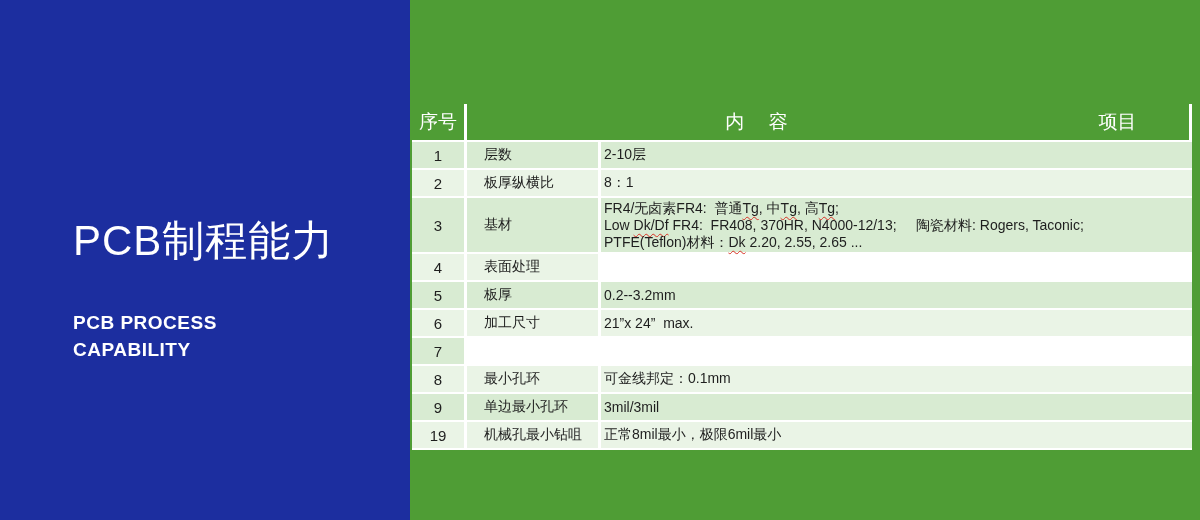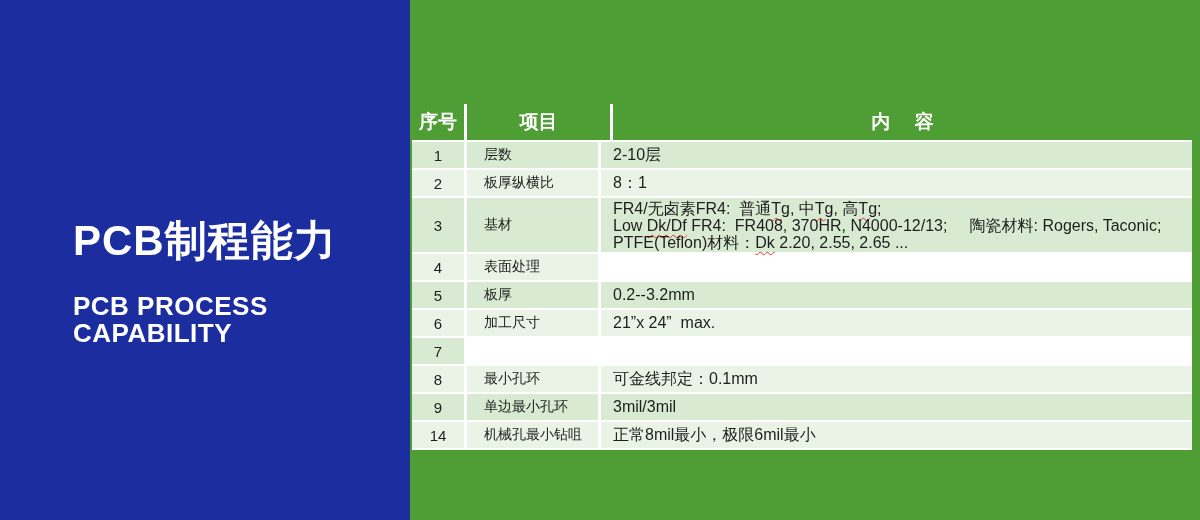--- a/index.html
+++ b/index.html
@@ -11,40 +11,40 @@
     --white:#ffffff;
   }
   *{box-sizing:border-box;margin:0;padding:0;}
   html,body{width:1200px;height:520px;overflow:hidden;}
   body{font-family:"Liberation Sans","DejaVu Sans",sans-serif;position:relative;}
 
   .left-panel{position:absolute;left:0;top:0;width:410px;height:520px;background:var(--blue);}
   .right-panel{position:absolute;left:410px;top:0;width:790px;height:520px;background:var(--green);}
 
   .title-block{position:absolute;left:73px;top:213px;color:#fff;}
-  .main-title{font-size:42px;font-weight:bold;letter-spacing:1px;white-space:nowrap;}
-  .sub-title{margin-top:24px;font-size:26px;font-weight:bold;line-height:27px;letter-spacing:0.5px;}
+  .main-title{font-size:42px;font-weight:normal;letter-spacing:1px;white-space:nowrap;}
+  .sub-title{margin-top:40px;font-size:19px;font-weight:bold;line-height:27px;letter-spacing:0.5px;}
 
   .cap-table{position:absolute;left:2px;top:104px;width:780px;color:var(--table-text);}
 
-  .thead{display:flex;height:36px;color:#fff;font-weight:bold;font-size:19px;}
+  .thead{display:flex;height:36px;color:#fff;font-weight:normal;font-size:19px;}
   .h-cell{display:flex;align-items:center;justify-content:center;height:100%;}
   .h-no{width:55px;border-right:3px solid var(--white);}
   .h-item{width:146px;border-right:3px solid var(--white);}
   .h-content{flex:1;white-space:pre;}
 
   .tbody{background:var(--white);padding:2px 0;display:flex;flex-direction:column;gap:2px;}
   .trow{display:flex;gap:3px;height:26px;}
   .trow.tall{height:54px;}
   .trow:nth-child(odd) .cell{background:var(--row-odd);}
   .trow:nth-child(even) .cell{background:var(--row-even);}
   .cell{display:flex;align-items:center;}
   .c-no{width:52px;justify-content:center;font-size:15px;}
   .c-item{width:131px;padding-left:17px;font-size:14px;}
-  .c-content{flex:1;padding-left:12px;font-size:16px;white-space:pre;}
+  .c-content{flex:1;padding-left:3px;font-size:14px;white-space:pre;}
   .c-multi{flex-direction:column;align-items:flex-start;justify-content:center;}
   .seg-line{line-height:17px;white-space:pre;}
   .sq{text-decoration-line:underline;text-decoration-style:wavy;text-decoration-color:#d93025;text-decoration-thickness:1px;text-underline-offset:3px;}
 </style>
 </head>
 <body>
 
 <div class="left-panel">
   <div class="title-block">
     <div class="main-title">PCB制程能力</div>
@@ -53,22 +53,22 @@
       <div>CAPABILITY</div>
     </div>
   </div>
 </div>
 
 <div class="right-panel">
   <div class="cap-table">
 
     <div class="thead">
       <div class="h-cell h-no">序号</div>
+      <div class="h-cell h-content">内　 容</div>
       <div class="h-cell h-item">项目</div>
-      <div class="h-cell h-content">内　 容</div>
     </div>
 
     <div class="tbody">
       <div class="trow">
         <div class="cell c-no">1</div>
         <div class="cell c-item">层数</div>
         <div class="cell c-content">2-10层</div>
       </div>
       <div class="trow">
         <div class="cell c-no">2</div>
@@ -101,20 +101,20 @@
         <div class="cell c-no">8</div>
         <div class="cell c-item">最小孔环</div>
         <div class="cell c-content">可金线邦定：0.1mm</div>
       </div>
       <div class="trow">
         <div class="cell c-no">9</div>
         <div class="cell c-item">单边最小孔环</div>
         <div class="cell c-content">3mil/3mil</div>
       </div>
       <div class="trow">
-        <div class="cell c-no">14</div>
+        <div class="cell c-no">19</div>
         <div class="cell c-item">机械孔最小钻咀</div>
         <div class="cell c-content">正常8mil最小，极限6mil最小</div>
       </div>
     </div>
 
   </div>
 </div>
 
 </body></html>

